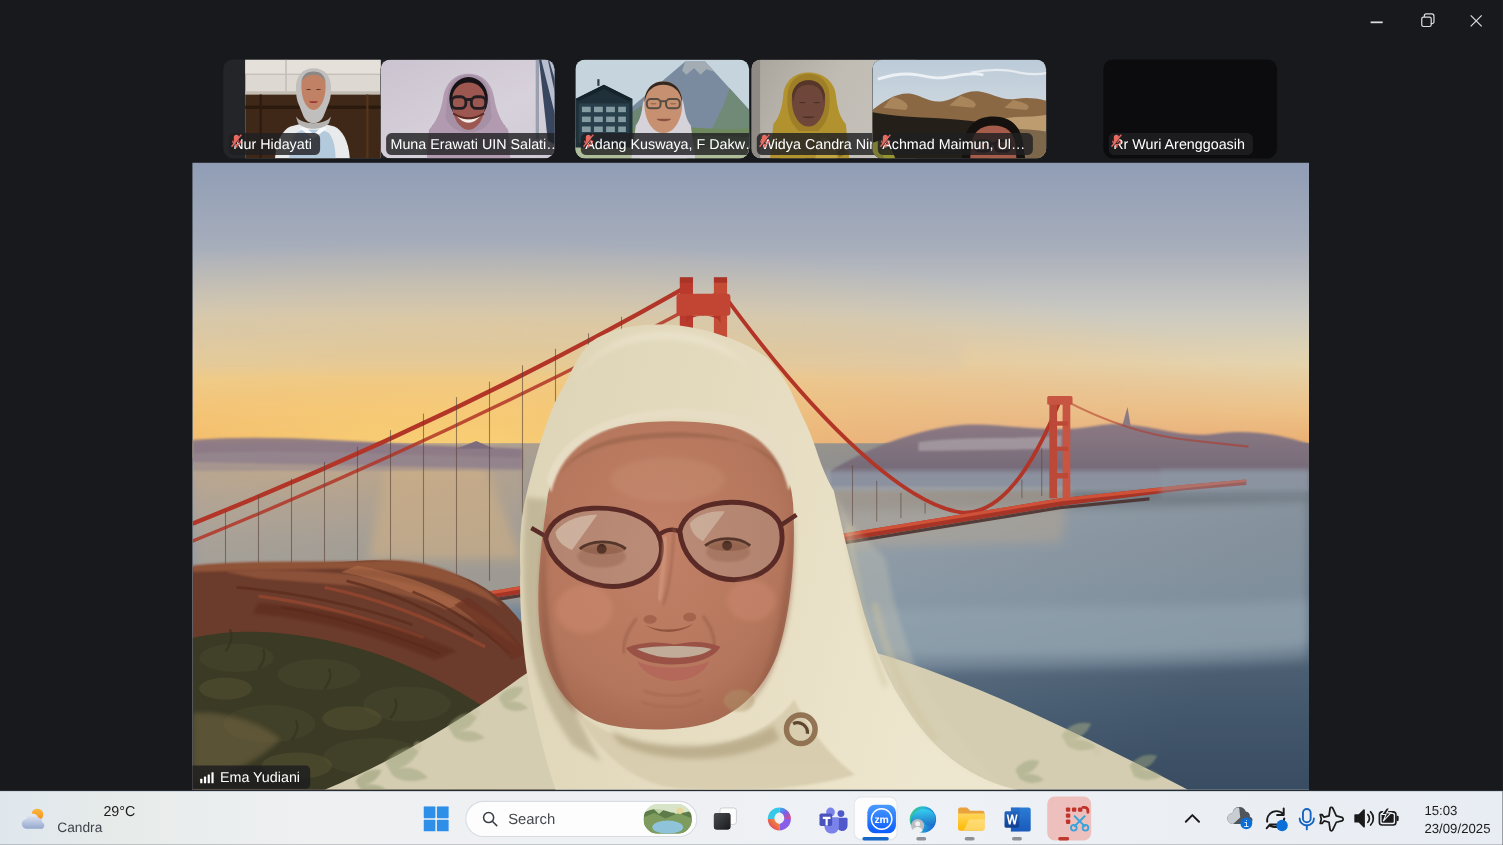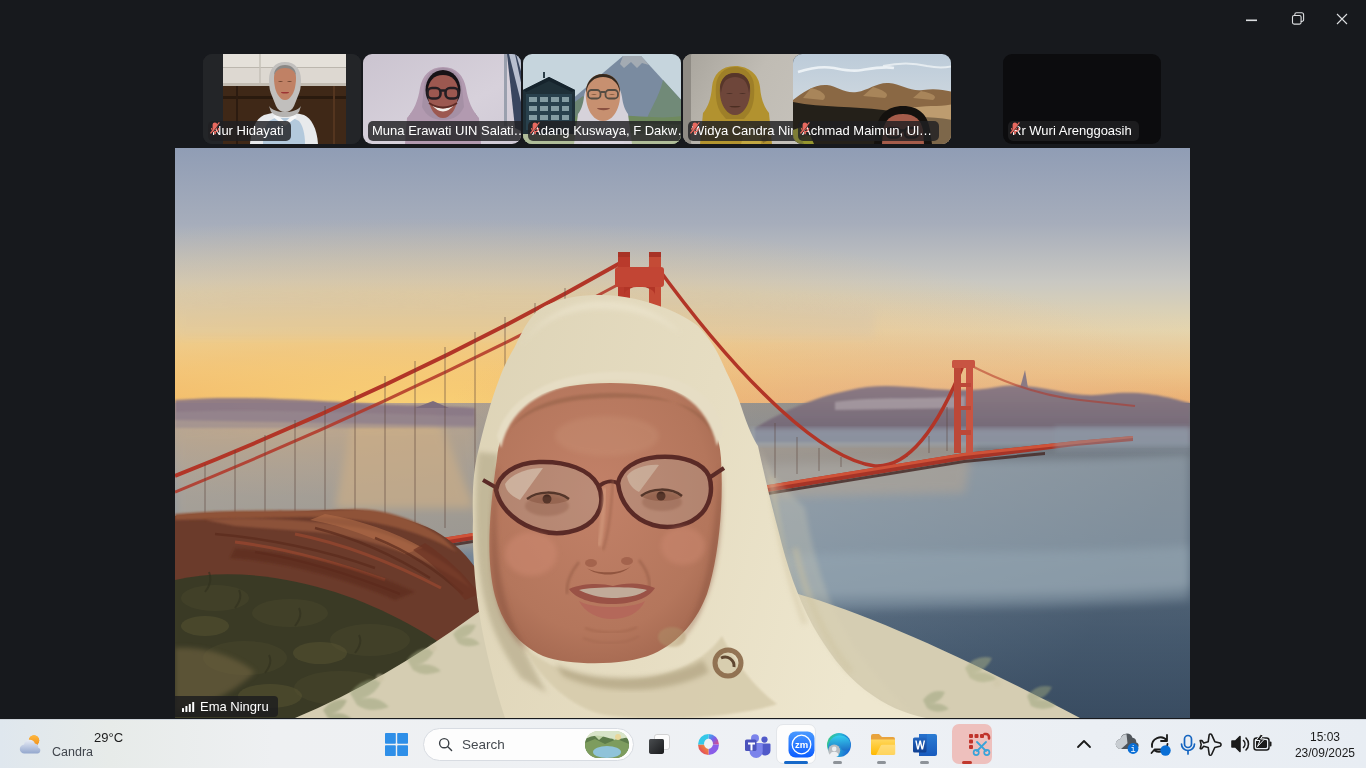--- a/index.html
+++ b/index.html
@@ -22,21 +22,21 @@
 #taskbar { position:absolute; left:0; top:719px; width:1366px; height:49px; background:linear-gradient(90deg,#dfe7ee 0%,#e7ebe9 8%,#eef0f2 20%,#eef1f5 60%,#e8edf3 100%); border-top:1px solid #cdd3da; }
 .tbicon { position:absolute; top:0; height:49px; display:flex; align-items:center; justify-content:center; }
 #weather { position:absolute; left:10px; top:0; height:49px; display:flex; align-items:center; gap:8px; padding-left:8px; }
 #wtxt1 { font-size:13px; color:#1b1b1b; line-height:15px;margin-left:42px; }
 #wtxt2 { font-size:12.5px; color:#40454c; line-height:15px; }
 #search { position:absolute; left:423px; top:8px; width:211px; height:33px; border-radius:17px; background:#fdfdfd; border:1px solid #d8dce2; display:flex; align-items:center; padding:0 4px 0 14px; }
 #search .stxt { font-size:13.5px; color:#454a50; margin-left:9px; flex:1; }
 #bingimg { width:44px; height:27px; border-radius:14px; overflow:hidden; }
 .appbtn { position:absolute; top:4px; width:40px; height:40px; border-radius:7px; display:flex; align-items:center; justify-content:flex-end; }
 .indicator { position:absolute; top:41px; height:3px; border-radius:2px; }
-#clock { position:absolute; right:11px; top:0; height:49px; display:flex; flex-direction:column; justify-content:center; align-items:center; }
+#clock { position:absolute; right:11px; top:0; height:49px; display:flex; flex-direction:column; justify-content:center; align-items:flex-start; }
 #clock div { font-size:12px; color:#1b1b1b; line-height:16px; }
 </style>
 </head>
 <body>
 <div id="screen">
   <div id="zoomwin">
 
     <svg class="winbtn" style="left:1240px;top:8px" width="120" height="24" viewBox="0 0 120 24">
       <rect x="6" y="11.5" width="11" height="1.6" fill="#dcdee0"></rect>
       <g stroke="#dcdee0" stroke-width="1.1" fill="none">
@@ -75,21 +75,21 @@
               <rect x="4.6" y="1.5" width="4.6" height="7.6" rx="2.3"></rect>
               <path d="M3 7 a4.2 4.2 0 0 0 8.4 0 h-1.3 a2.9 2.9 0 0 1-5.8 0 z"></path>
               <rect x="6.3" y="11" width="1.6" height="2.2"></rect>
             </g>
             <path d="M2.5 12.5 L11.5 1.5" stroke="#e8695f" stroke-width="1.4"></path>
             <path d="M3.5 13 L12 2" stroke="#232528" stroke-width="0.7"></path>
           </svg>
           <span>Nur Hidayati</span>
         </div>
     </div>
-    <div class="tile" style="left:363px" id="t2">
+    <div class="tile" style="left:346px" id="t2">
       <svg width="160" height="90" viewBox="0 0 160 90">
         <defs>
             <linearGradient id="t2w" x1="0" y1="0" x2="1" y2="1">
               <stop offset="0" stop-color="#cbc4d0"></stop>
               <stop offset="0.6" stop-color="#d7d1db"></stop>
               <stop offset="1" stop-color="#cfc9d5"></stop>
             </linearGradient>
           </defs>
         <rect width="160" height="90" fill="url(#t2w)"></rect>
         <path d="M144 0 h16 v78 l-8-4 z" fill="#39465f"></path>
@@ -528,21 +528,21 @@
     </div>
     <div id="emapill">
       <svg class="mic" width="14" height="14" viewBox="0 0 14 14">
           <g fill="#fff">
             <rect x="1" y="8" width="2" height="4" rx="0.5"></rect>
             <rect x="4.4" y="6" width="2" height="6" rx="0.5"></rect>
             <rect x="7.8" y="4" width="2" height="8" rx="0.5"></rect>
             <rect x="11.2" y="2" width="2" height="10" rx="0.5"></rect>
           </g>
         </svg>
-      <span>Ema Ningru</span>
+      <span>Ema Yudiani</span>
     </div>
   </div>
 
   <div id="taskbar">
 
     <div id="weather">
       <svg width="26" height="26" viewBox="0 0 26 26">
         <circle cx="16" cy="8.5" r="5.2" fill="#f59b23"></circle>
         <circle cx="16" cy="8.5" r="5.2" fill="url(#sungrad)"></circle>
         <defs>

